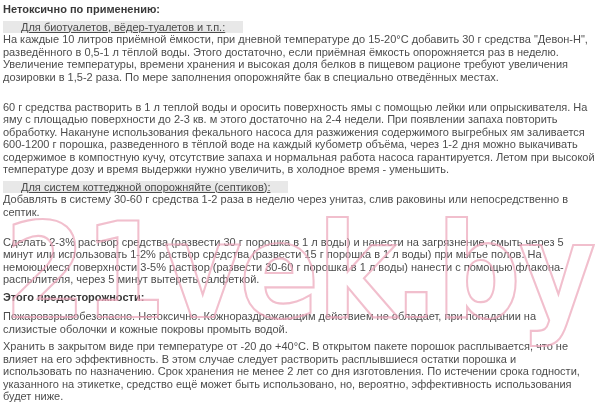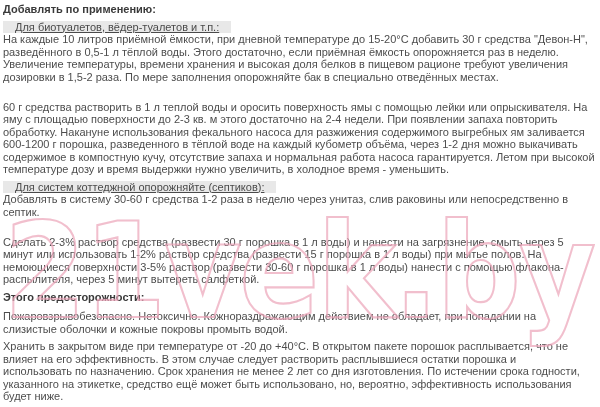--- a/index.html
+++ b/index.html
@@ -25,21 +25,21 @@
     color: #3a3a3a;
     margin: 0 0 5px 0;
   }
   p.section {
     margin: 0 0 5px 0;
   }
   .subhead {
     color: #4a4a4a;
     text-decoration: underline;
     background: #e8e8e8;
-    padding: 0 12px;
+    padding: 0 18px;
   }
   h2.subtitle {
     font-size: 11px;
     font-weight: bold;
     color: #3a3a3a;
     margin: 0 0 7px 0;
   }
   p.body-par {
     margin: 0 16px 5px 0;
   }
@@ -60,21 +60,21 @@
     transform-origin: 0 0;
     pointer-events: none;
     z-index: 2;
   }
 </style>
 </head>
 <body>
 
 <div class="page">
 
-  <h1 class="doc-title">Добавлять по применению:</h1>
+  <h1 class="doc-title">Нетоксично по применению:</h1>
 
   <p class="section">
     <span class="subhead">Для биотуалетов, вёдер-туалетов и т.п.:</span><br>
     <span>На каждые 10 литров приёмной ёмкости, при дневной температуре до 15-20°С добавить 30 г средства "Девон-Н", разведённого в 0,5-1 л тёплой воды. Этого достаточно, если приёмная ёмкость опорожняется раз в неделю. Увеличение температуры, времени хранения и высокая доля белков в пищевом рационе требуют увеличения дозировки в 1,5-2 раза. По мере заполнения опорожняйте бак в специально отведённых местах.</span>
   </p>
 
   <p class="section">
     <br>
     <span>60 г средства растворить в 1 л теплой воды и оросить поверхность ямы с помощью лейки или опрыскивателя. На яму с площадью поверхности до 2-3 кв. м этого достаточно на 2-4 недели. При появлении запаха повторить обработку. Накануне использования фекального насоса для разжижения содержимого выгребных ям заливается 600-1200 г порошка, разведенного в тёплой воде на каждый кубометр объёма, через 1-2 дня можно выкачивать содержимое в компостную кучу, отсутствие запаха и нормальная работа насоса гарантируется. Летом при высокой температуре дозу и время выдержки нужно увеличить, в холодное время - уменьшить.</span>
   </p>

